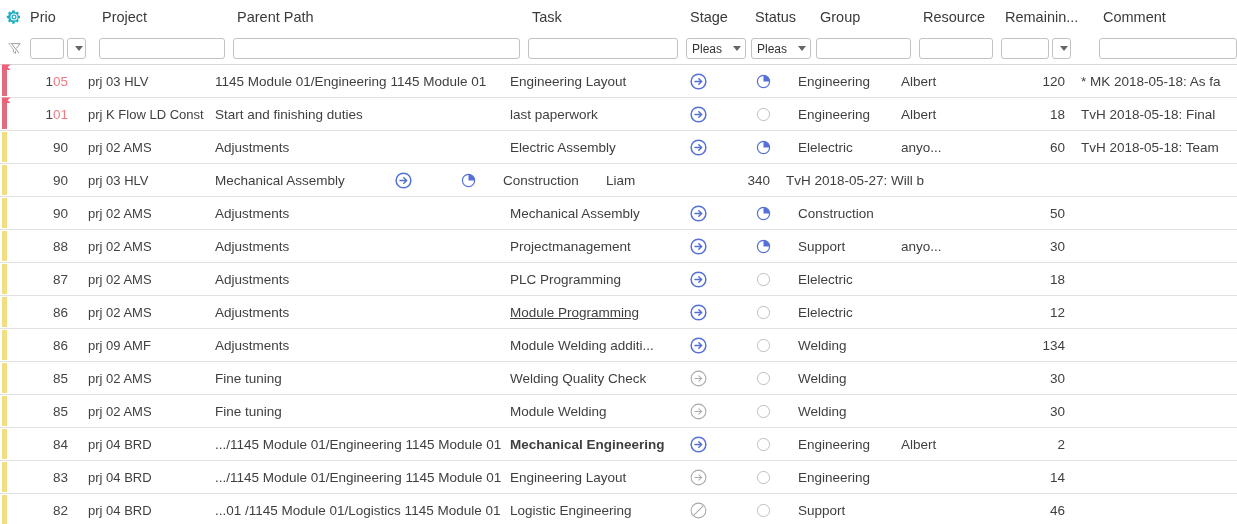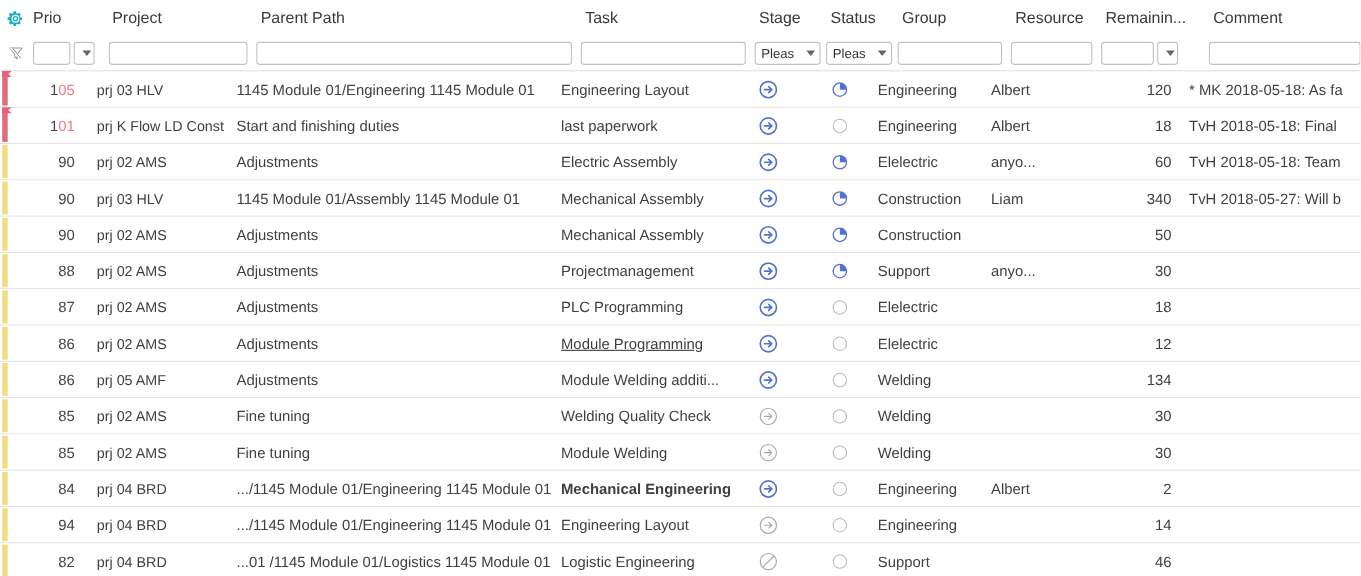--- a/index.html
+++ b/index.html
@@ -444,23 +444,20 @@
       <div class="row">
         <div class="stripe-wrap">
           <div class="stripe" style="background:#f2dd82;"></div>
         </div>
         <div class="cell prio">
           <span class="lo">90</span>
         </div>
         <div class="cell " style="flex:0 0 135px;width:135px;padding-left:10px;font-size:13px;">
           <span>prj 03 HLV</span>
         </div>
-        <div class="cell " style="flex:0 0 295px;width:295px;padding-left:2px;">
-          <span>1145 Module 01/Assembly 1145 Module 01</span>
-        </div>
         <div class="cell " style="flex:0 0 158px;width:158px;padding-left:2px;">
           <span>Mechanical Assembly</span>
         </div>
         <div class="cell ctr" style="flex:0 0 65px;width:65px;">
           <svg class="ico" width="19" height="19" viewBox="0 0 24 24">
             <circle cx="12" cy="12" r="9.3" fill="none" stroke="#5470d6" stroke-width="1.9"></circle>
             <path d="M7.6 12h8.2M12.4 8.6 16 12l-3.6 3.4" fill="none" stroke="#5470d6" stroke-width="1.9" stroke-linecap="round" stroke-linejoin="round"></path>
           </svg>
         </div>
         <div class="cell ctr" style="flex:0 0 65px;width:65px;">
@@ -645,21 +642,21 @@
         </div>
       </div>
       <div class="row">
         <div class="stripe-wrap">
           <div class="stripe" style="background:#f2dd82;"></div>
         </div>
         <div class="cell prio">
           <span class="lo">86</span>
         </div>
         <div class="cell " style="flex:0 0 135px;width:135px;padding-left:10px;font-size:13px;">
-          <span>prj 05 AMF</span>
+          <span>prj 09 AMF</span>
         </div>
         <div class="cell " style="flex:0 0 295px;width:295px;padding-left:2px;">
           <span>Adjustments</span>
         </div>
         <div class="cell " style="flex:0 0 158px;width:158px;padding-left:2px;">
           <span>Module Welding additi...</span>
         </div>
         <div class="cell ctr" style="flex:0 0 65px;width:65px;">
           <svg class="ico" width="19" height="19" viewBox="0 0 24 24">
             <circle cx="12" cy="12" r="9.3" fill="none" stroke="#5470d6" stroke-width="1.9"></circle>
@@ -802,21 +799,21 @@
         </div>
         <div class="cell" style="flex:1 1 auto;padding-left:2px;">
           <span></span>
         </div>
       </div>
       <div class="row">
         <div class="stripe-wrap">
           <div class="stripe" style="background:#f2dd82;"></div>
         </div>
         <div class="cell prio">
-          <span class="lo">94</span>
+          <span class="lo">83</span>
         </div>
         <div class="cell " style="flex:0 0 135px;width:135px;padding-left:10px;font-size:13px;">
           <span>prj 04 BRD</span>
         </div>
         <div class="cell " style="flex:0 0 295px;width:295px;padding-left:2px;">
           <span>.../1145 Module 01/Engineering 1145 Module 01</span>
         </div>
         <div class="cell " style="flex:0 0 158px;width:158px;padding-left:2px;">
           <span>Engineering Layout</span>
         </div>

